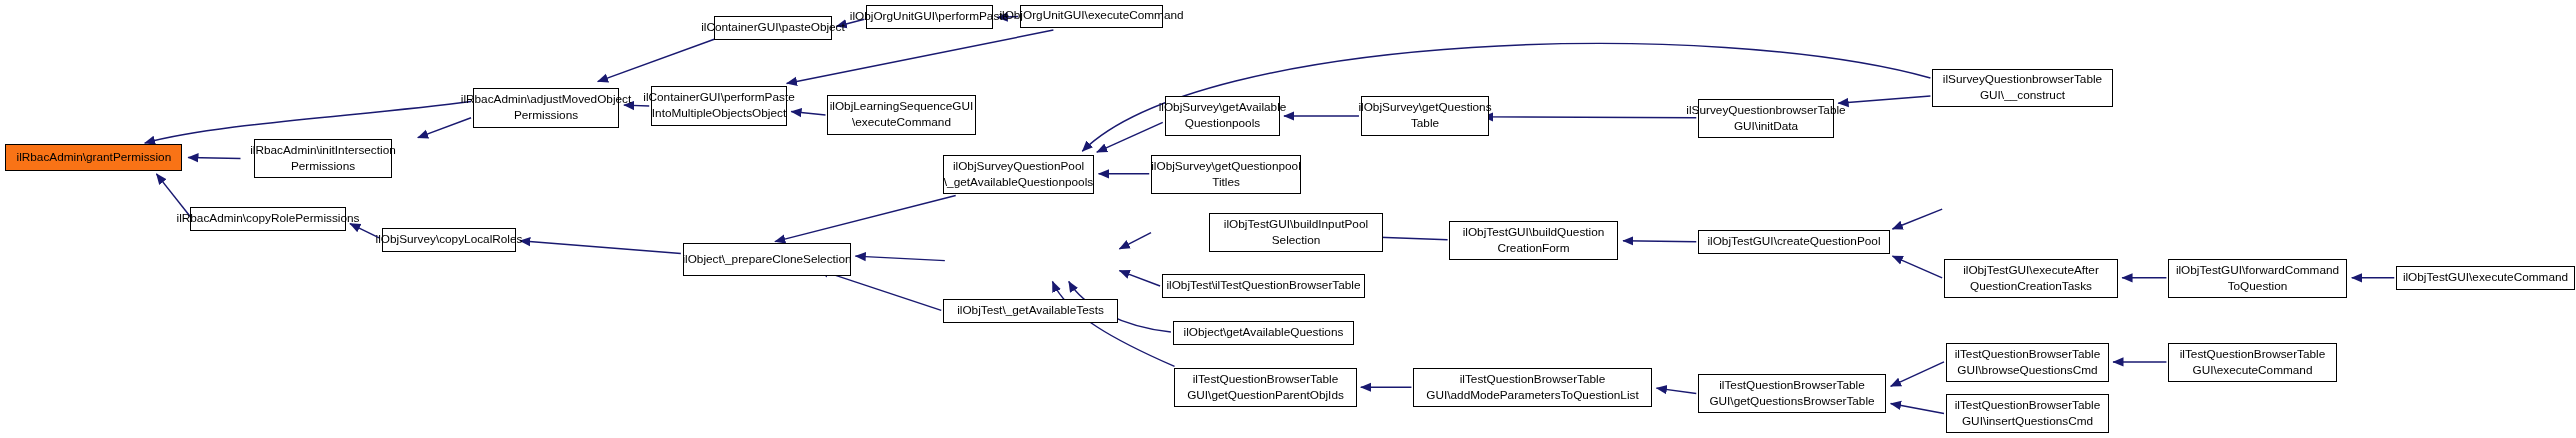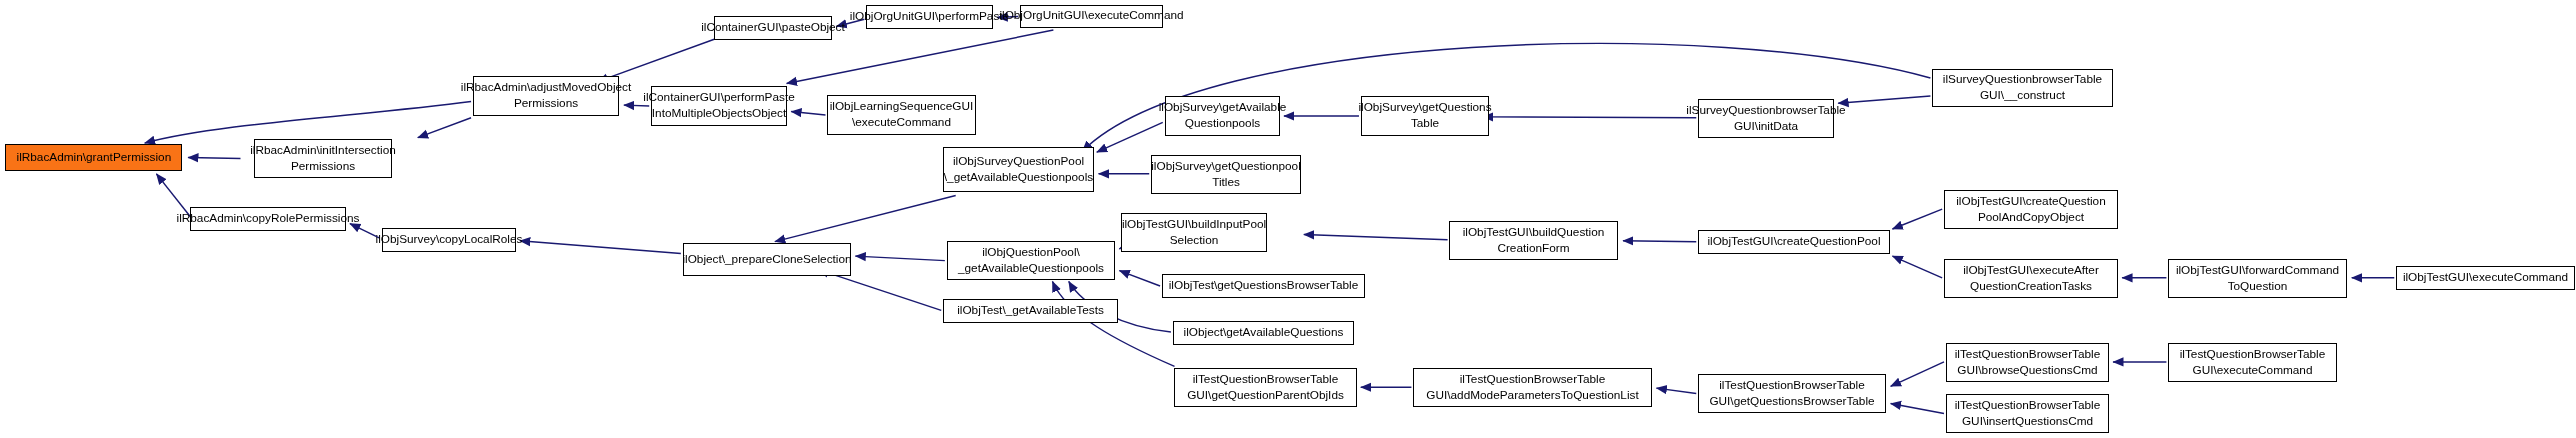--- a/index.html
+++ b/index.html
@@ -65,67 +65,63 @@
       <path d="M 2150,400 L 2091,427" marker-end="url(#arrow)"></path>
       <path d="M 2150,457 L 2091,446" marker-end="url(#arrow)"></path>
       <path d="M 2396,400 L 2337,400" marker-end="url(#arrow)"></path>
     </g>
   </svg>
 
   <div class="node hl" style="left:5.4px;top:144px;width:177px;height:27px">ilRbacAdmin\grantPermission</div>
   <div class="node" style="left:254px;top:139px;width:138px;height:39px">ilRbacAdmin\initIntersection
 Permissions</div>
   <div class="node" style="left:190px;top:207px;width:156px;height:24.4px">ilRbacAdmin\copyRolePermissions</div>
-  <div class="node" style="left:473px;top:76px;width:146px;height:40px">ilRbacAdmin\adjustMovedObject
+  <div class="node" style="left:473px;top:88px;width:146px;height:40px">ilRbacAdmin\adjustMovedObject
 Permissions</div>
   <div class="node" style="left:382px;top:228px;width:134px;height:24.4px">ilObjSurvey\copyLocalRoles</div>
   <div class="node" style="left:714px;top:16.3px;width:118px;height:23.5px">ilContainerGUI\pasteObject</div>
   <div class="node" style="left:866px;top:5.4px;width:127px;height:23.5px">ilObjOrgUnitGUI\performPaste</div>
   <div class="node" style="left:1020px;top:4.5px;width:143px;height:23.5px">ilObjOrgUnitGUI\executeCommand</div>
   <div class="node" style="left:651px;top:86px;width:136px;height:40px">ilContainerGUI\performPaste
 IntoMultipleObjectsObject</div>
   <div class="node" style="left:827px;top:95px;width:149px;height:40px">ilObjLearningSequenceGUI
 \executeCommand</div>
-  <div class="node" style="left:943px;top:147px;width:151px;height:45px">ilObjSurveyQuestionPool
+  <div class="node" style="left:943px;top:155px;width:151px;height:39px">ilObjSurveyQuestionPool
 \_getAvailableQuestionpools</div>
   <div class="node" style="left:1165px;top:96px;width:115px;height:40px">ilObjSurvey\getAvailable
 Questionpools</div>
   <div class="node" style="left:1151px;top:155px;width:150px;height:39px">ilObjSurvey\getQuestionpool
 Titles</div>
   <div class="node" style="left:1361px;top:96px;width:128px;height:40px">ilObjSurvey\getQuestions
 Table</div>
   <div class="node" style="left:1698px;top:99px;width:136px;height:39px">ilSurveyQuestionbrowserTable
 GUI\initData</div>
   <div class="node" style="left:1932px;top:69px;width:181px;height:38px">ilSurveyQuestionbrowserTable
 GUI\__construct</div>
   <div class="node" style="left:683px;top:243px;width:168px;height:33px">ilObject\_prepareCloneSelection</div>
-  <div class="node" style="left:947px;top:241px;width:168px;height:39px">ilObjQuestionPool\
-_getAvailableQuestionpools</div>
   <div class="node" style="left:943px;top:299px;width:175px;height:24.4px">ilObjTest\_getAvailableTests</div>
-  <div class="node" style="left:1121px;top:213px;width:146px;height:39px">ilObjTestGUI\buildInputPool
+  <div class="node" style="left:1209px;top:213px;width:174px;height:39px">ilObjTestGUI\buildInputPool
 Selection</div>
-  <div class="node" style="left:1162px;top:274px;width:203px;height:24.4px">ilObjTest\getQuestionsBrowserTable</div>
+  <div class="node" style="left:1162px;top:274px;width:203px;height:24.4px">ilObjTest\ilTestQuestionBrowserTable</div>
   <div class="node" style="left:1173px;top:321px;width:181px;height:23.5px">ilObject\getAvailableQuestions</div>
   <div class="node" style="left:1174px;top:368px;width:183px;height:39px">ilTestQuestionBrowserTable
 GUI\getQuestionParentObjIds</div>
   <div class="node" style="left:1413px;top:368px;width:239px;height:39px">ilTestQuestionBrowserTable
 GUI\addModeParametersToQuestionList</div>
   <div class="node" style="left:1698px;top:374px;width:188px;height:39px">ilTestQuestionBrowserTable
 GUI\getQuestionsBrowserTable</div>
   <div class="node" style="left:1946px;top:343px;width:163px;height:39px">ilTestQuestionBrowserTable
 GUI\browseQuestionsCmd</div>
   <div class="node" style="left:1946px;top:394px;width:163px;height:39px">ilTestQuestionBrowserTable
 GUI\insertQuestionsCmd</div>
   <div class="node" style="left:2168px;top:343px;width:169px;height:39px">ilTestQuestionBrowserTable
 GUI\executeCommand</div>
   <div class="node" style="left:1449px;top:221px;width:169px;height:39px">ilObjTestGUI\buildQuestion
 CreationForm</div>
   <div class="node" style="left:1698px;top:230px;width:192px;height:24.4px">ilObjTestGUI\createQuestionPool</div>
-  <div class="node" style="left:1944px;top:190px;width:174px;height:39px">ilObjTestGUI\createQuestion
-PoolAndCopyObject</div>
   <div class="node" style="left:1944px;top:259px;width:174px;height:39px">ilObjTestGUI\executeAfter
 QuestionCreationTasks</div>
   <div class="node" style="left:2168px;top:259px;width:179px;height:39px">ilObjTestGUI\forwardCommand
 ToQuestion</div>
   <div class="node" style="left:2396px;top:266px;width:179px;height:24.4px">ilObjTestGUI\executeCommand</div>
 
 </div>
 
 
 </body></html>

